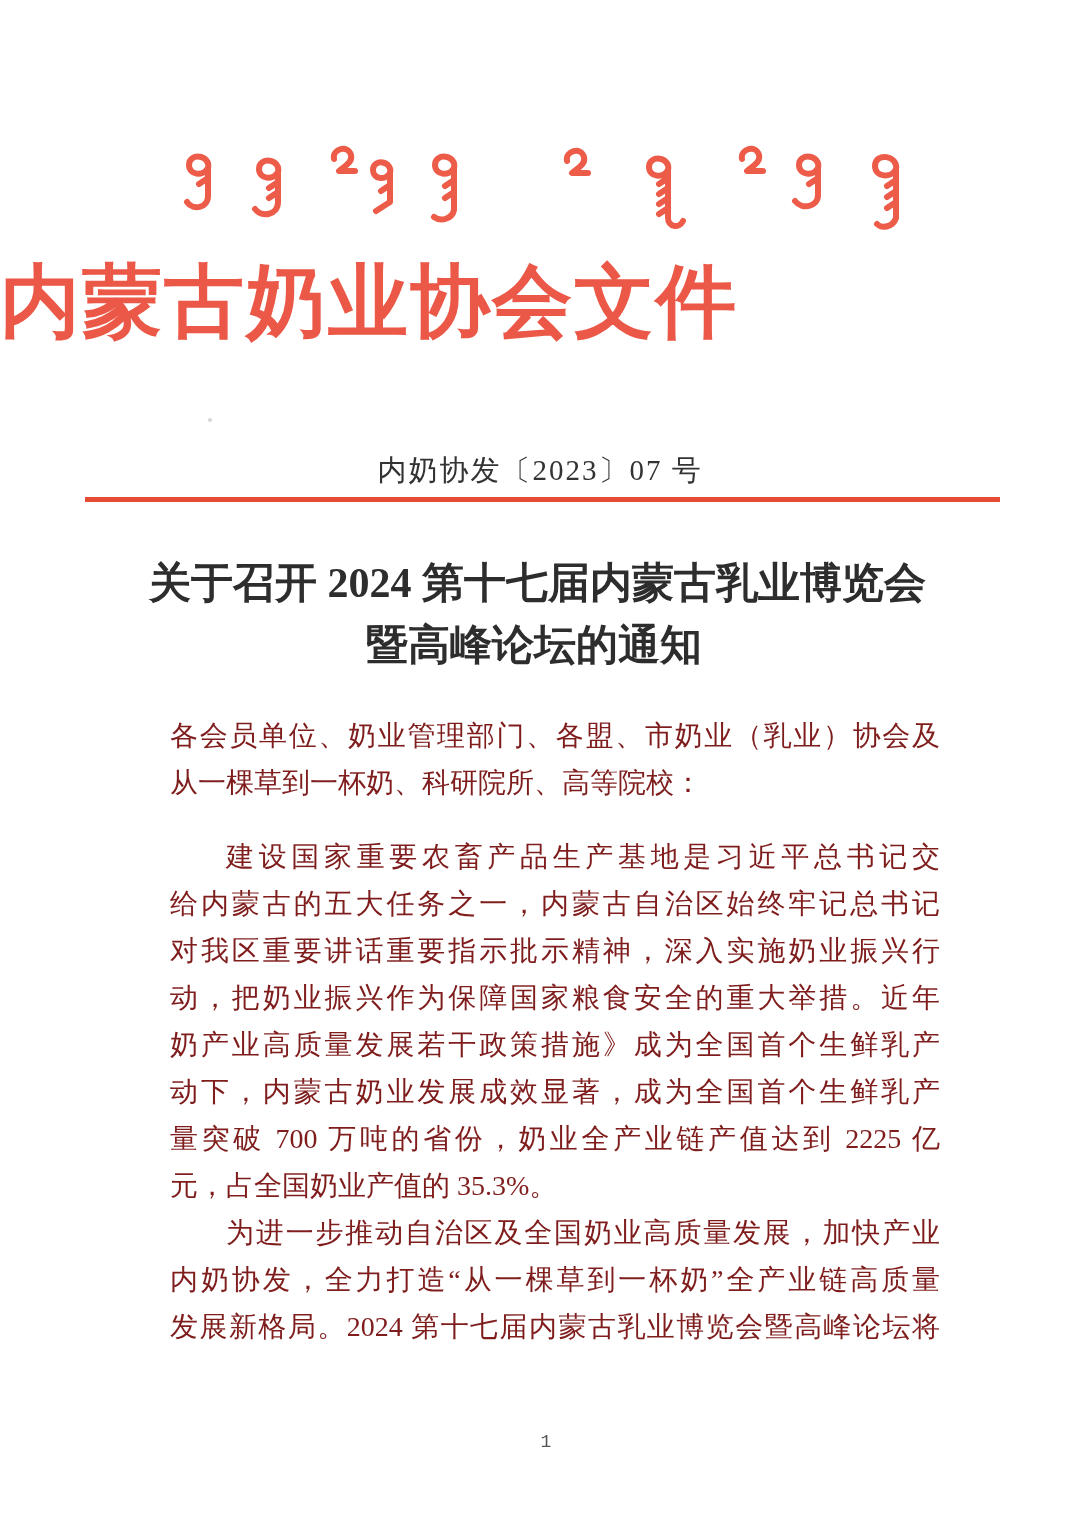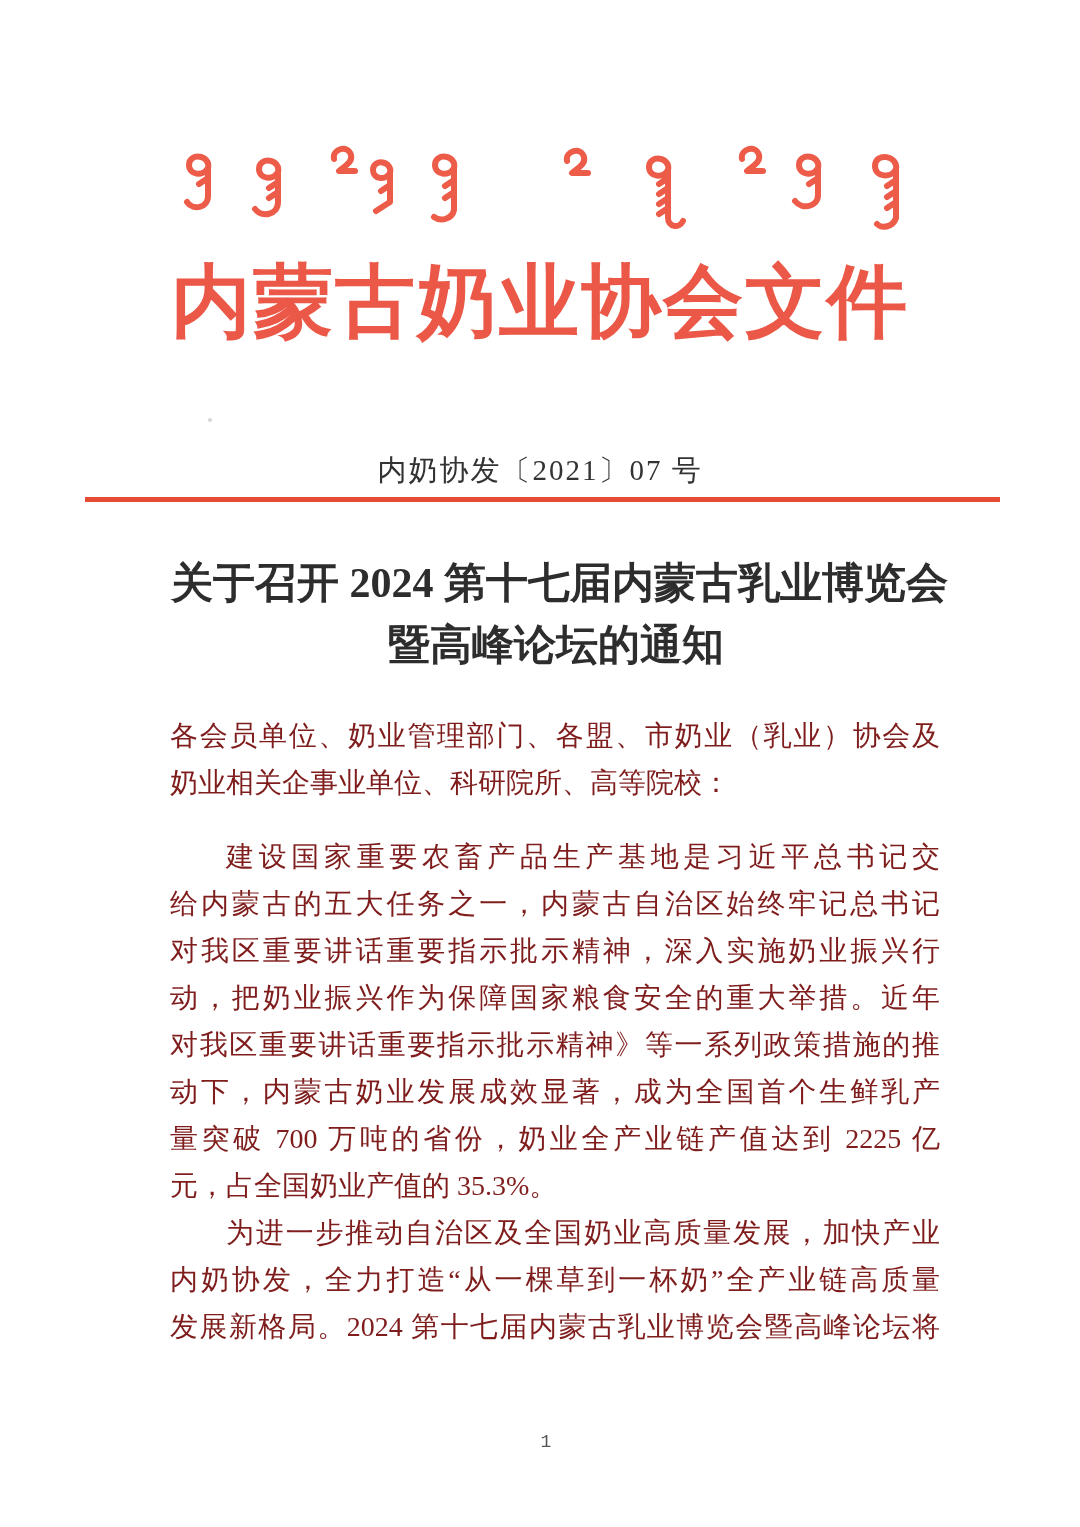--- a/index.html
+++ b/index.html
@@ -26,21 +26,20 @@
     stroke-width: 6;
     stroke-linecap: round;
     stroke-linejoin: round;
   }
   
   .org-title {
     position: absolute;
     top: 256px;
     left: 0;
     width: 1080px;
-    text-align: center;
     font-size: 80px;
     line-height: 92px;
     font-weight: bold;
     letter-spacing: 2px;
     color: #EB5847;
     white-space: nowrap;
   }
   
   .doc-number {
     position: absolute;
@@ -60,21 +59,21 @@
     top: 497px;
     left: 85px;
     width: 915px;
     height: 5px;
     background: #E64B33;
   }
   
   .doc-title {
     position: absolute;
     top: 552px;
-    left: 171px;
+    left: 149px;
     width: 770px;
     text-align: center;
     font-size: 42px;
     line-height: 62px;
     font-weight: bold;
     color: #2d2d2d;
   }
   .doc-title .t-line { white-space: nowrap; }
   
   .body-text {
@@ -132,44 +131,44 @@
     <path d="M668,30 c3,-13 -19,-16 -19,-3 c0,10 14,12 19,3 L668,78 M668,38 l-9,6 M668,48 l-9,6 M668,58 l-9,6 M668,68 l-9,6 M668,78 c0,9 11,11 15,3"></path>
     <path d="M742,19 c-2,-10 14,-15 17,-4 c2,8 -8,12 -12,16 h16"></path>
     <path d="M818,28 c3,-13 -19,-16 -19,-3 c0,10 14,12 19,3 L818,55 M818,38 l-9,6 M818,55 c0,12 -16,15 -23,6"></path>
     <path d="M896,30 c3,-15 -21,-18 -21,-4 c0,11 16,13 21,3 L896,78 M896,40 l-9,6 M896,51 l-9,6 M896,62 l-9,6 M896,78 c-3,9 -14,11 -19,6"></path>
   </svg>
 
   <div class="org-title">内蒙古奶业协会文件</div>
 
   <div class="artifact-dot"></div>
 
-  <div class="doc-number">内奶协发〔2021〕07 号</div>
+  <div class="doc-number">内奶协发〔2023〕07 号</div>
 
   <div class="red-rule"></div>
 
   <div class="doc-title">
     <div class="t-line">关于召开 2024 第十七届内蒙古乳业博览会</div>
     <div class="t-line">暨高峰论坛的通知</div>
   </div>
 
   <div class="body-text">
 
     <div>
       <div class="line">各会员单位、奶业管理部门、各盟、市奶业（乳业）协会及</div>
-      <div class="line short">奶业相关企事业单位、科研院所、高等院校：</div>
+      <div class="line short">从一棵草到一杯奶、科研院所、高等院校：</div>
     </div>
 
     <div class="para-gap"></div>
 
     <div>
       <div class="line indent">建设国家重要农畜产品生产基地是习近平总书记交</div>
       <div class="line">给内蒙古的五大任务之一，内蒙古自治区始终牢记总书记</div>
       <div class="line">对我区重要讲话重要指示批示精神，深入实施奶业振兴行</div>
       <div class="line">动，把奶业振兴作为保障国家粮食安全的重大举措。近年</div>
-      <div class="line">对我区重要讲话重要指示批示精神》等一系列政策措施的推</div>
+      <div class="line">奶产业高质量发展若干政策措施》成为全国首个生鲜乳产</div>
       <div class="line">动下，内蒙古奶业发展成效显著，成为全国首个生鲜乳产</div>
       <div class="line">量突破 700 万吨的省份，奶业全产业链产值达到 2225 亿</div>
       <div class="line short">元，占全国奶业产值的 35.3%。</div>
     </div>
 
     <div>
       <div class="line indent">为进一步推动自治区及全国奶业高质量发展，加快产业</div>
       <div class="line">内奶协发，全力打造“从一棵草到一杯奶”全产业链高质量</div>
       <div class="line">发展新格局。2024 第十七届内蒙古乳业博览会暨高峰论坛将</div>
     </div>

